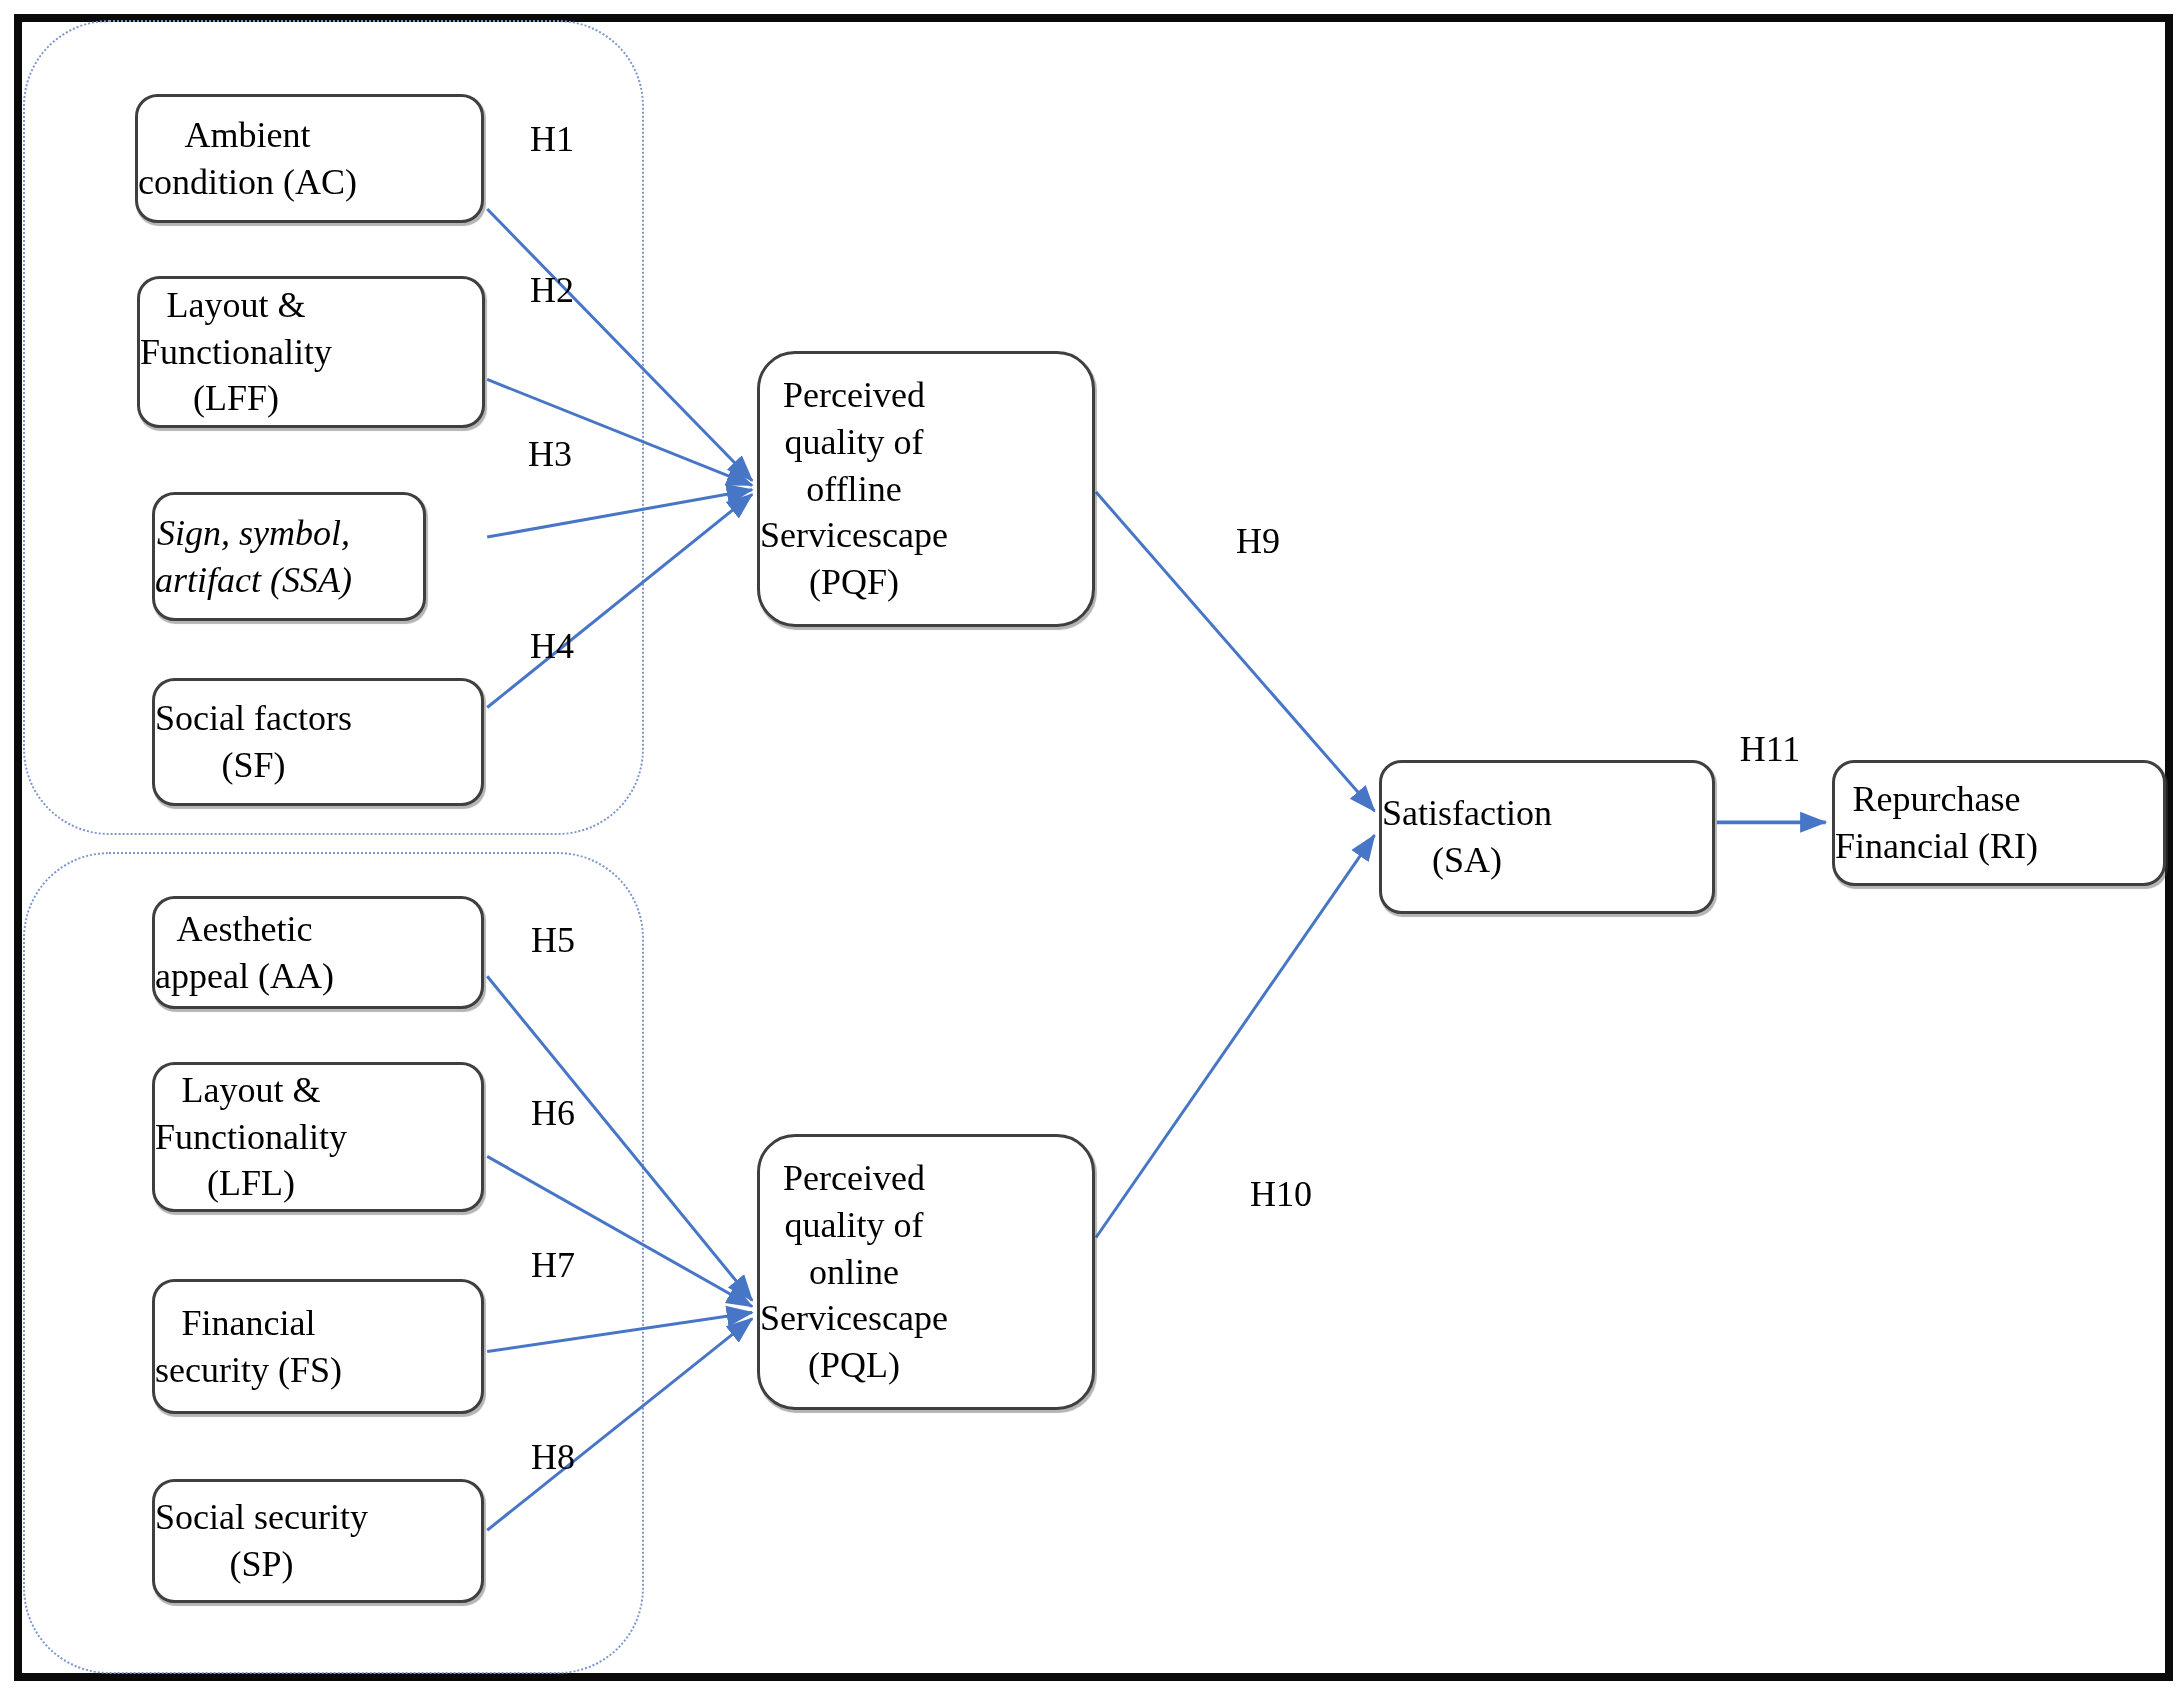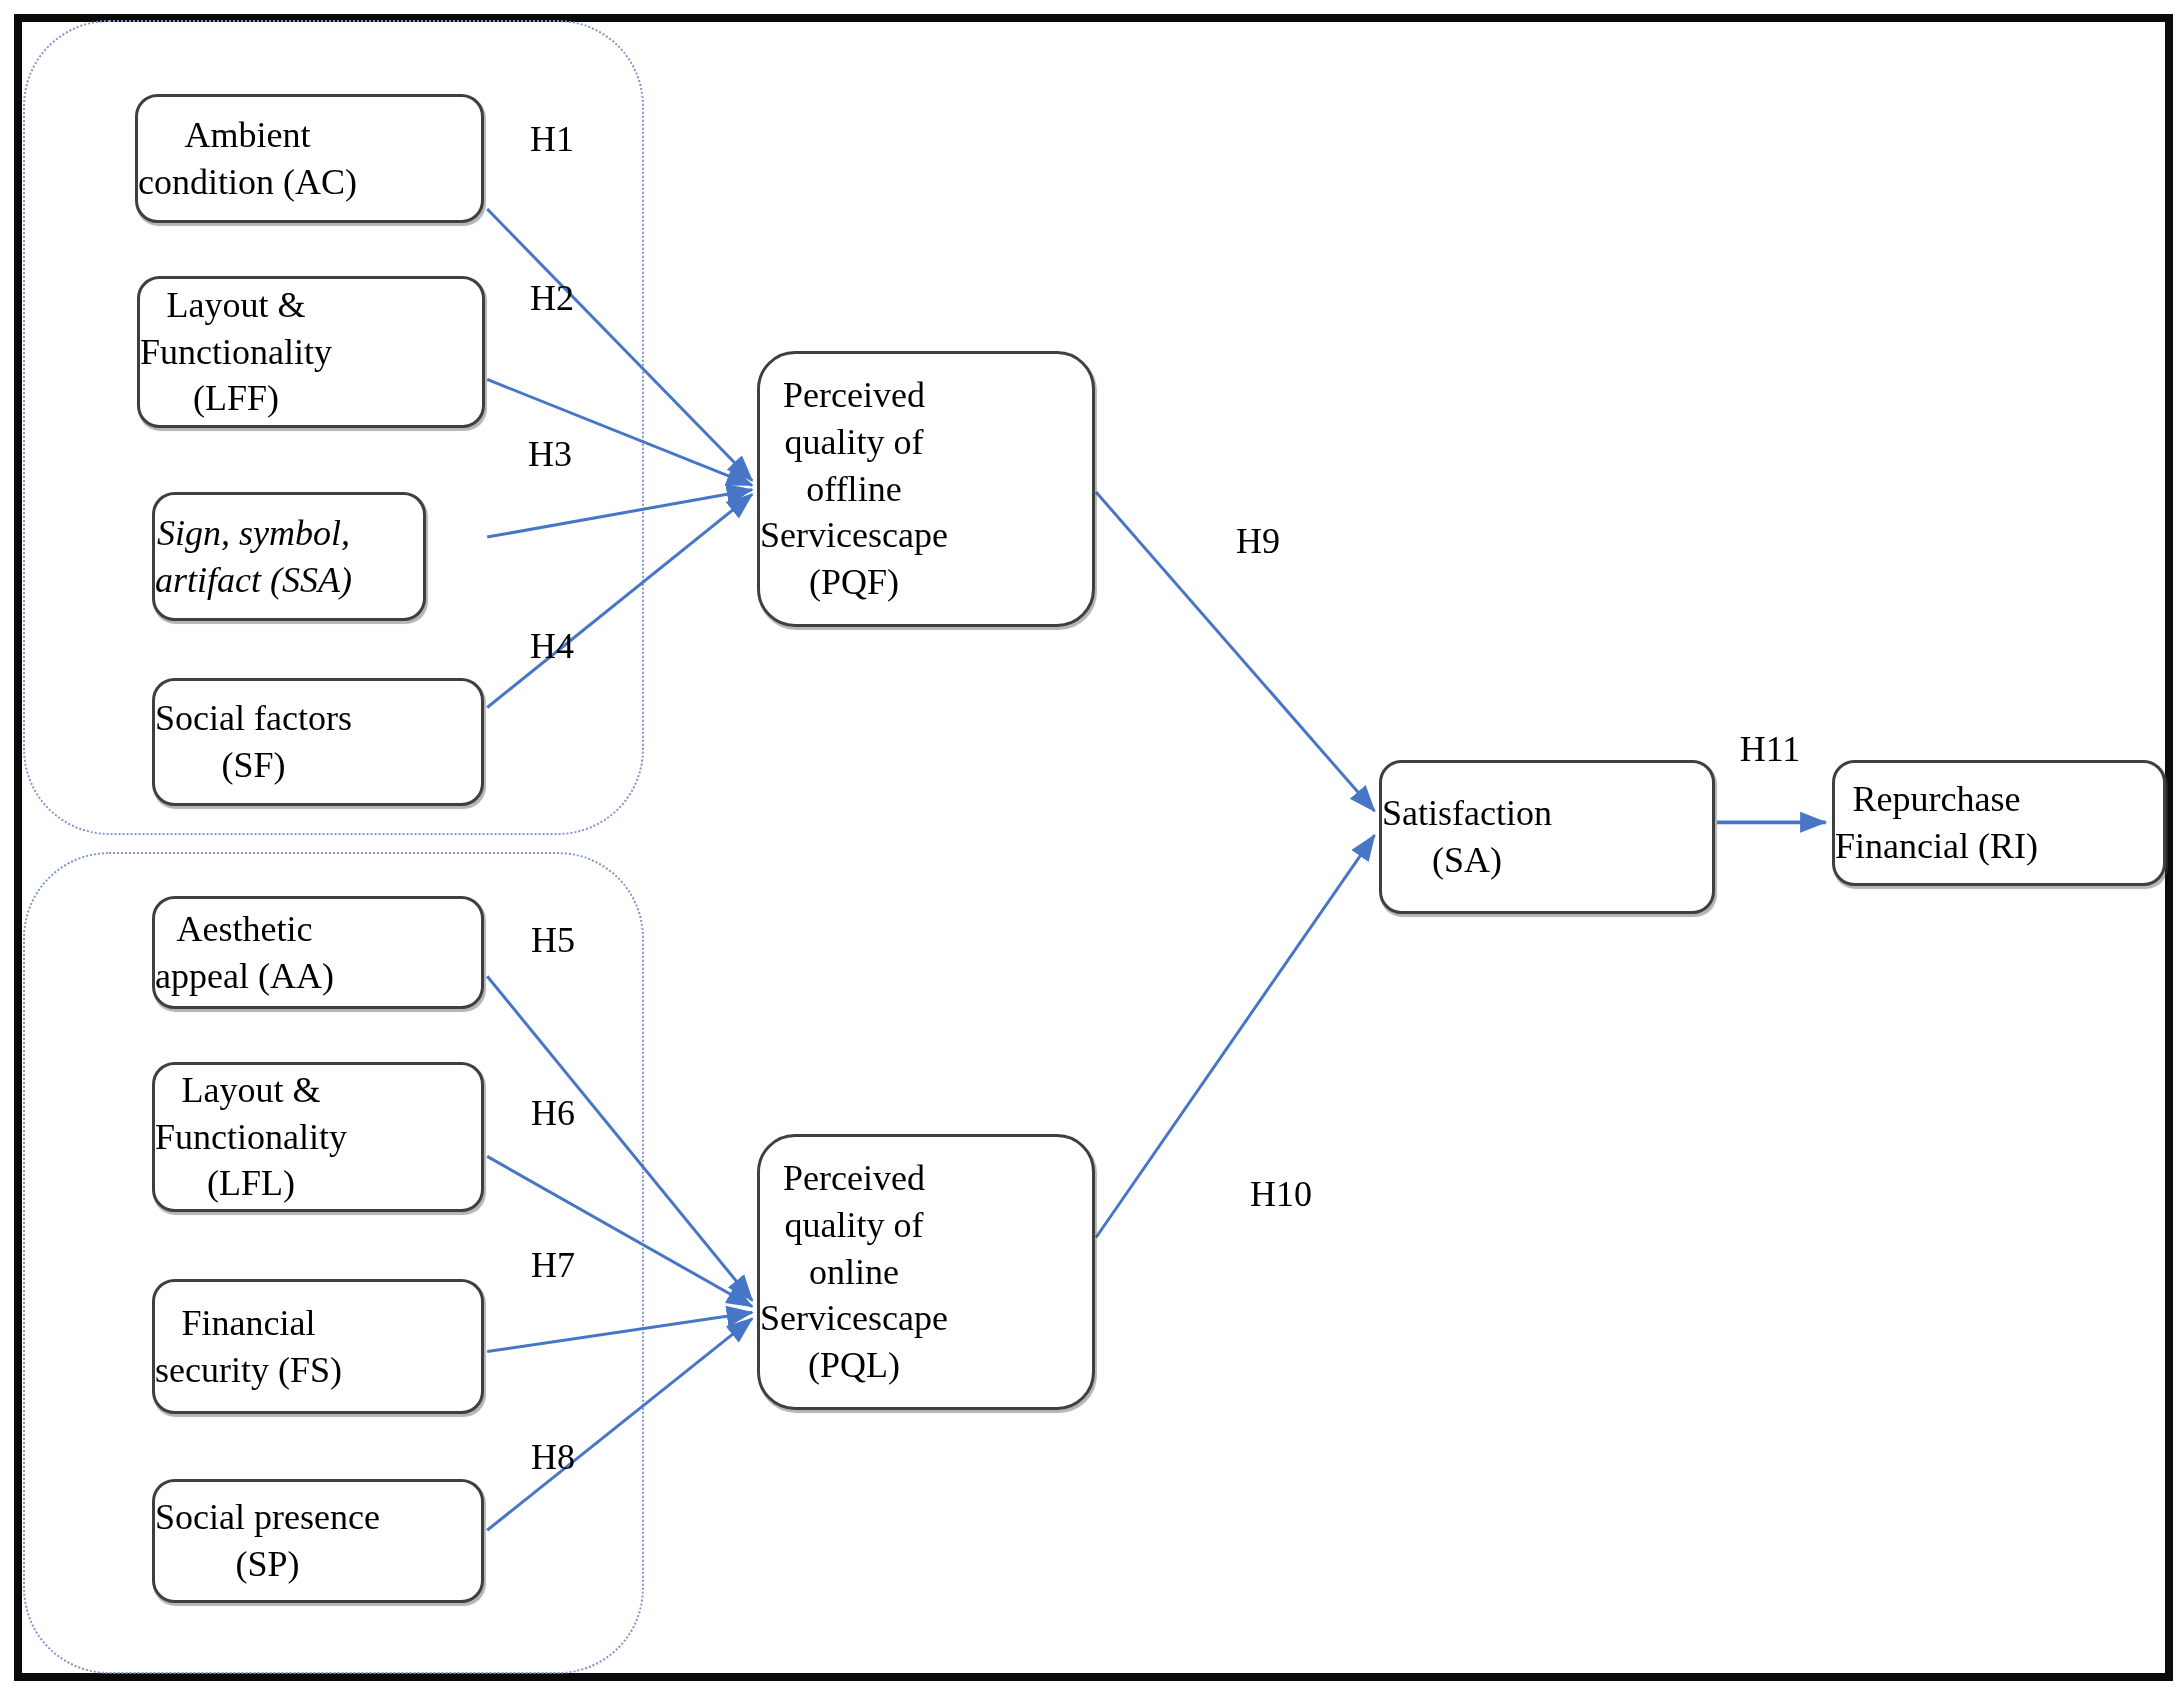--- a/index.html
+++ b/index.html
@@ -24,21 +24,21 @@
   .n-lfl{left:152px; top:1062px;width:332px;height:150px;}
   .n-fs {left:152px; top:1279px;width:332px;height:135px;}
   .n-sp {left:152px; top:1479px;width:332px;height:124px;}
   .n-pqf{left:757px;top:351px; width:338px;height:276px;border-radius:38px;}
   .n-pql{left:757px;top:1134px;width:338px;height:276px;border-radius:38px;}
   .n-sa {left:1379px;top:760px;width:336px;height:154px;}
   .n-ri {left:1832px;top:760px;width:334px;height:126px;}
   .hlab{position:absolute;transform:translate(-50%,-50%);
         font:400 36px/1 "Liberation Serif", serif;color:#000;}
   .p-h1 {left:552px; top:139px;}
-  .p-h2 {left:552px; top:298px;font-family:Liberation Serif, serif;}
+  .p-h2 {left:552px; top:290px;font-family:Liberation Serif, serif;}
   .p-h3 {left:550px; top:454px;}
   .p-h4 {left:552px; top:646px;}
   .p-h5 {left:553px; top:940px;}
   .p-h6 {left:553px; top:1113px;}
   .p-h7 {left:553px; top:1265px;}
   .p-h8 {left:553px; top:1457px;}
   .p-h9 {left:1258px;top:541px;}
   .p-h10{left:1281px;top:1194px;}
   .p-h11{left:1770px;top:749px;}
 </style>
@@ -95,21 +95,21 @@
   <div class="node n-lfl">
       <span class="nlabel">Layout &amp;
 Functionality
 (LFL)</span>
     </div>
   <div class="node n-fs">
       <span class="nlabel">Financial
 security (FS)</span>
     </div>
   <div class="node n-sp">
-      <span class="nlabel">Social presence
+      <span class="nlabel">Social security
 (SP)</span>
     </div>
   <div class="node n-pqf">
       <span class="nlabel">Perceived
 quality of
 offline
 Servicescape
 (PQF)</span>
     </div>
   <div class="node n-pql">

